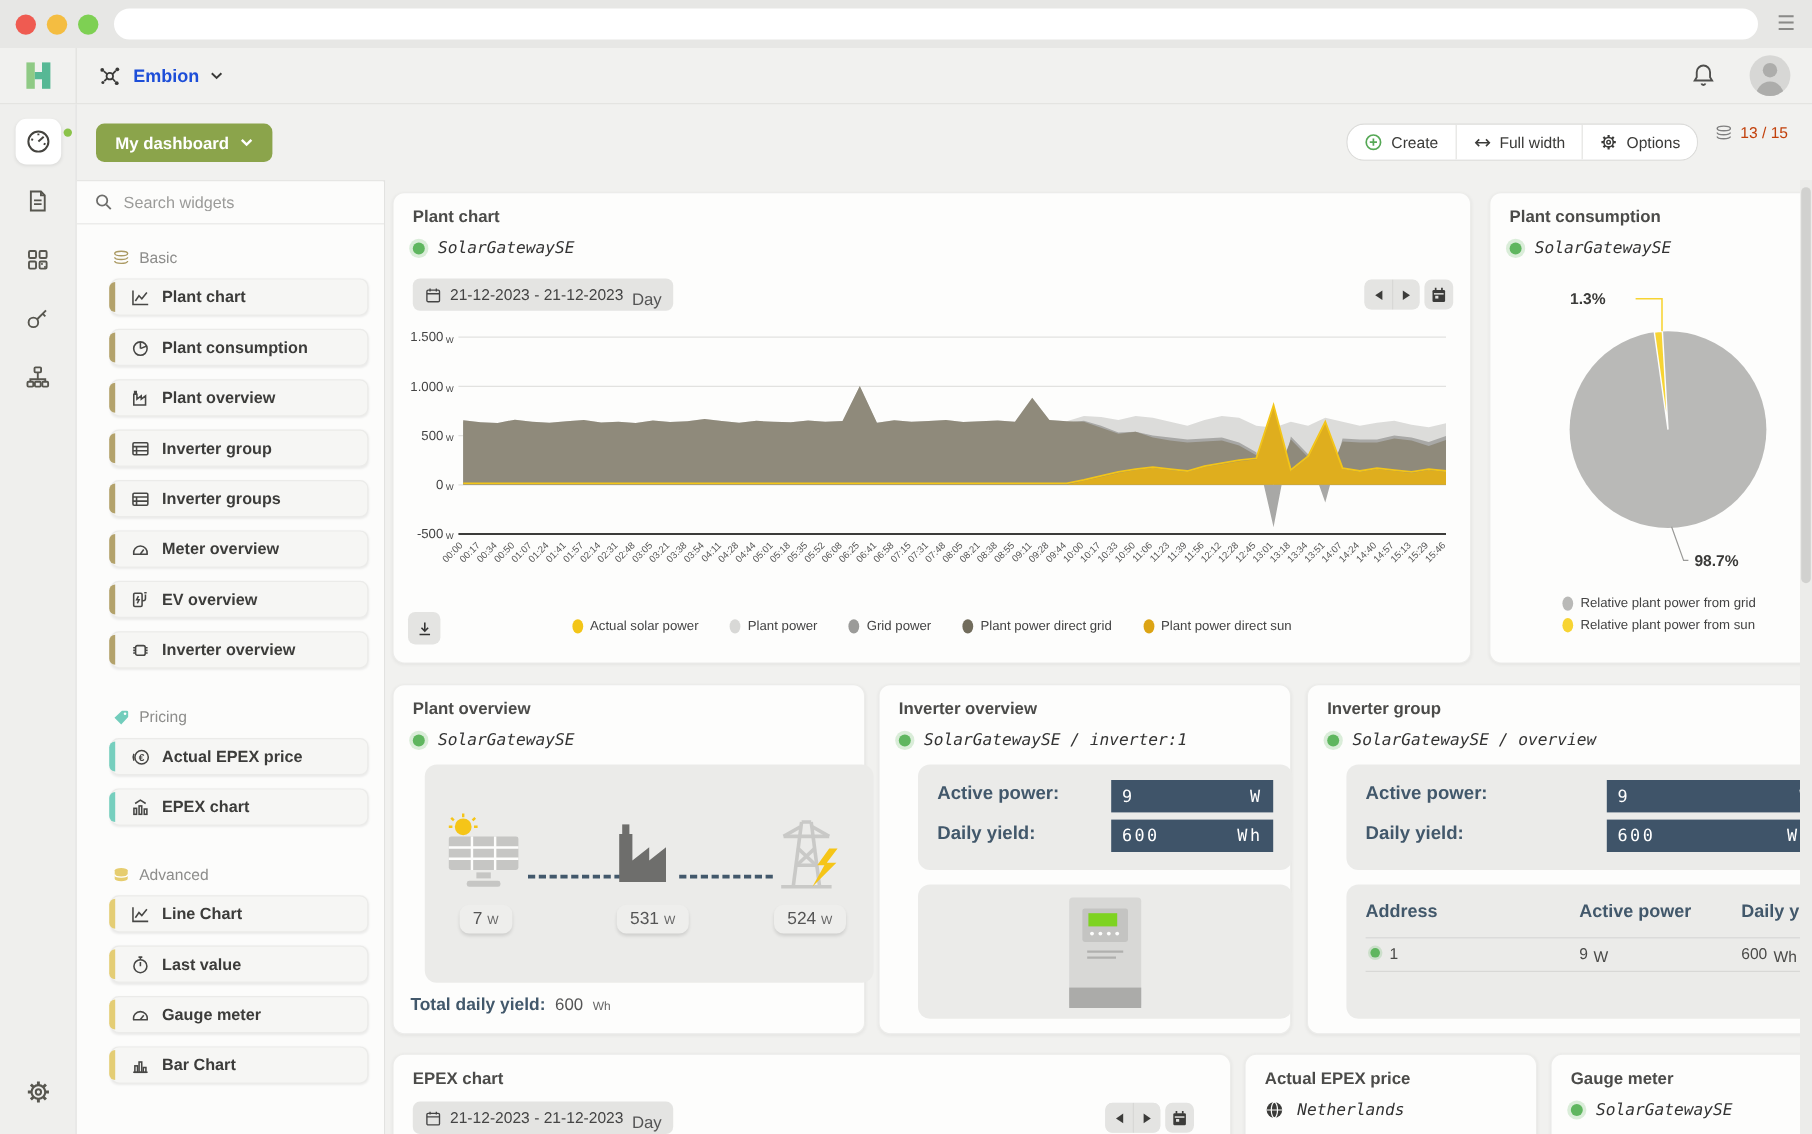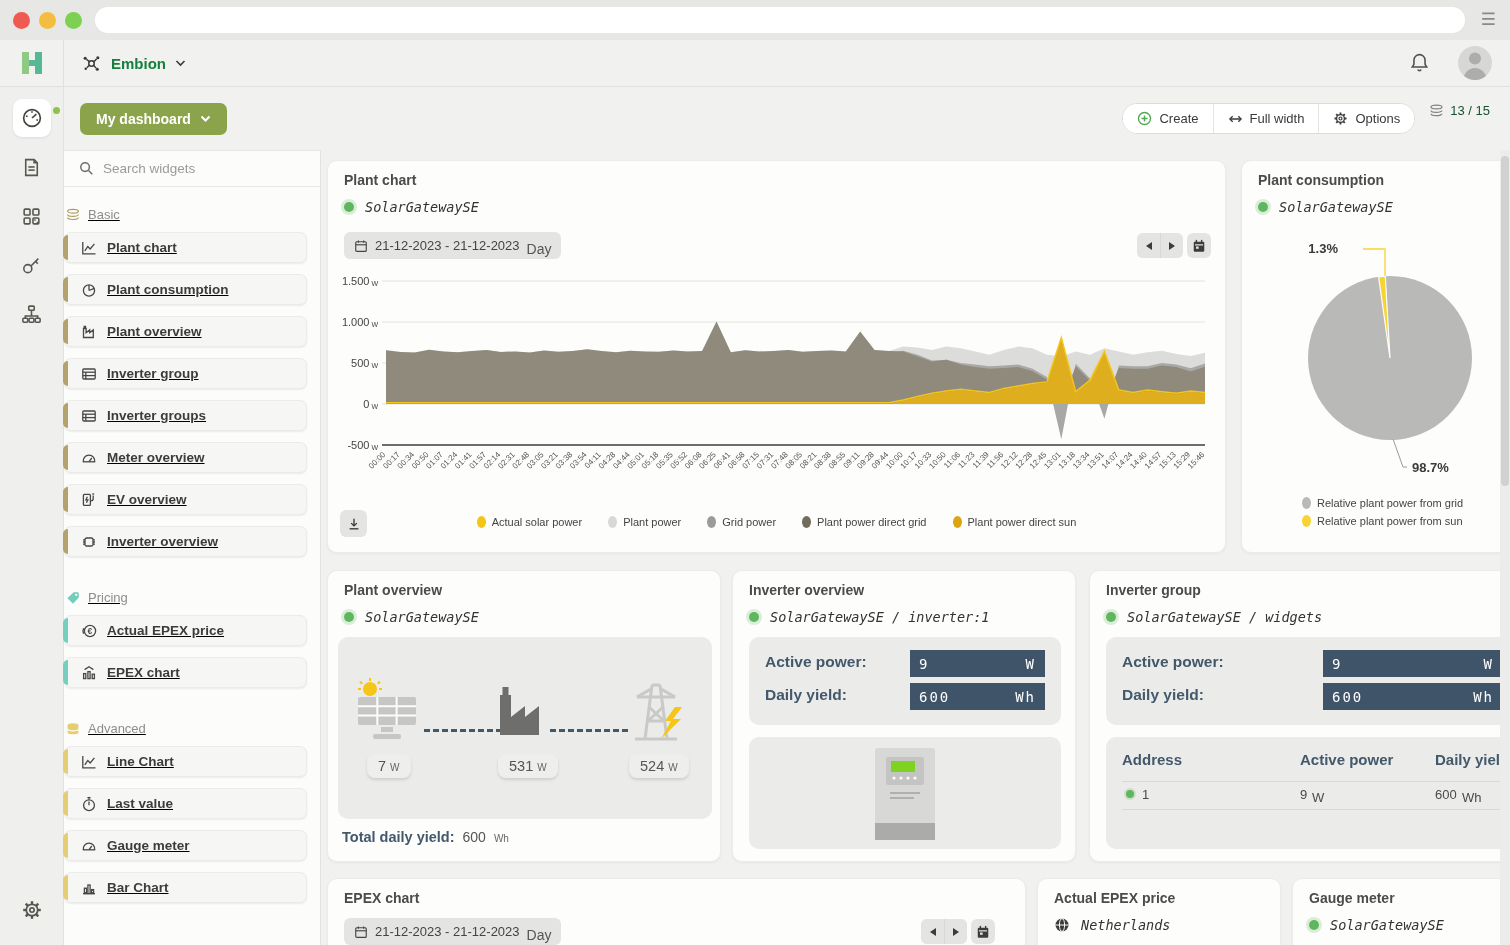--- a/index.html
+++ b/index.html
@@ -12,50 +12,50 @@
   .dot { width:17px; height:17px; border-radius:50%; }
   .dot.red{background:#ef5b51;} .dot.yellow{background:#f4bd41;} .dot.green{background:#7ed053;}
   .urlbar { position:absolute; left:95px; right:45px; top:7px; height:26px; background:#ffffff;
     border-radius:14px; border:none; outline:none; padding:0 14px; font-size:13px; color:#333; }
   .chrome-menu { position:absolute; right:14px; top:9px; color:#8a8a88; font-size:17px; cursor:default; }
 
   
   .app-header { height:47px; display:flex; align-items:stretch; background:#f1f1ef; border-bottom:1px solid #e0e0de; }
   .logo-cell { width:64px; display:flex; align-items:center; justify-content:center; border-right:1px solid #e0e0de; }
   .brand { display:flex; align-items:center; gap:9px; padding-left:17px; }
-  .brand-name { font-size:15px; font-weight:700; color:#15803d; }
+  .brand-name { font-size:15px; font-weight:700; color:#1d4ed8; }
   .hdr-right { margin-left:auto; display:flex; align-items:center; gap:28px; padding-right:18px; }
   .avatar { width:34px; height:34px; border-radius:50%; background:#d7d7d5; overflow:hidden; }
 
   
   .app-body { display:flex; height:858px; }
   .rail { width:64px; background:#efefed; border-right:1px solid #e2e2e0; display:flex; flex-direction:column; align-items:center; padding-top:12px; }
   .rail-item { width:38px; height:38px; display:flex; align-items:center; justify-content:center; margin-bottom:11px; position:relative; color:#57564f; }
   .rail-item.active { background:#ffffff; border-radius:9px; box-shadow:0 1px 3px rgba(0,0,0,.08); }
   .rail-item.active .active-dot { position:absolute; right:-9px; top:8px; width:7px; height:7px; border-radius:50%; background:#8bc34a; }
   .rail-bottom { margin-top:auto; margin-bottom:16px; }
 
   .right-col { flex:1; display:flex; flex-direction:column; }
   .toolbar { height:63px; display:flex; align-items:center; background:#f1f1ef; position:relative; }
   .dash-btn { margin-left:16px; height:32px; padding:0 16px; background:#8ba44b; color:#fff; font-weight:700;
     font-size:14px; border:none; border-radius:7px; display:flex; align-items:center; gap:9px; cursor:pointer; }
   .toolbar-right { margin-left:auto; display:flex; align-items:flex-start; gap:14px; margin-right:20px; }
   .btn-group { display:flex; background:#fff; border:1px solid #dcdcda; border-radius:15px; overflow:hidden; }
   .tb-btn { height:29px; padding:0 14px; display:flex; align-items:center; gap:7px; font-size:13px; color:#3a3a38;
     background:#fff; border:none; border-left:1px solid #e4e4e2; cursor:pointer; }
   .tb-btn:first-child { border-left:none; }
-  .counter { display:flex; align-items:center; gap:6px; font-size:13px; color:#14532d; }
+  .counter { display:flex; align-items:center; gap:6px; font-size:13px; color:#c2410c; }
 
   .content { flex:1; display:flex; }
   
   .sidebar { width:257px; background:#fcfcfb; border-right:1px solid #e2e2e0; border-top:1px solid #e6e6e4; }
   .search-row { height:36px; display:flex; align-items:center; gap:9px; padding:0 15px; border-bottom:1px solid #e8e8e6; }
   .search-input { border:none; outline:none; background:transparent; font-size:13.5px; color:#444; width:150px; }
   .search-input::placeholder { color:#9b9b99; }
-  .sb-sections { padding:10px 13px 10px 0;text-decoration:underline; }
+  .sb-sections { padding:10px 13px 10px 28px; }
   .sb-header { display:flex; align-items:center; gap:8px; color:#8d8d8b; font-size:13px; margin:10px 0 10px 2px; }
   .sb-item { position:relative; height:31px; background:#f6f6f4; border:1px solid #ebebe9; border-radius:7px;
     box-shadow:0 1px 2px rgba(0,0,0,.07); display:flex; align-items:center; padding-left:16px; gap:10px;
     margin-bottom:11px; cursor:pointer; }
   .sb-item .accent { position:absolute; left:-2px; top:2px; bottom:2px; width:5px; border-radius:5px 0 0 5px; }
   .sb-item .lbl { font-size:13.5px; font-weight:700; color:#3c3c3a; }
   .sb-item .ico { display:flex; color:#474745; }
   .sb-gap { height:12px; }
 
   
@@ -75,21 +75,21 @@
   .nav-btn:first-child{border-left:none;}
   .nav-cal { width:24px; height:25px; background:#e4e4e2; border:none; border-radius:6px; display:flex;
     align-items:center; justify-content:center; cursor:pointer; color:#3c3c3a; }
   .dl-btn { position:absolute; left:12px; top:349px; width:27px; height:27px; background:#e4e4e2; border:none;
     border-radius:6px; display:flex; align-items:center; justify-content:center; color:#333; cursor:pointer; }
   .legend-row { position:absolute; left:0; right:0; display:flex; justify-content:center; gap:26px; }
   .legend-item { display:flex; align-items:center; gap:6px; font-size:11px; color:#444; }
   .legend-dot { width:9px; height:12px; border-radius:50%; }
   .pie-legend { flex-direction:column; gap:6px; align-items:flex-start; left:60px !important; right:auto; }
 
-  .panel { position:absolute; background:#ebebe9; border-radius:10px; }
+  .panel { position:absolute; background:#ebebe9; border-radius:10px;margin-left:16px; }
   .stat-label { font-size:15.5px; font-weight:700; color:#42586b; }
   .vbar { position:absolute; height:27px; background:#3f5469; color:#fff; display:flex; align-items:center;
     justify-content:space-between; padding:0 9px; font-family:"DejaVu Sans Mono", monospace; font-size:14px; letter-spacing:2px; }
   .pill { position:absolute; background:#ebebe9; border-radius:8px; box-shadow:0 2px 3px rgba(0,0,0,.12);
     padding:4px 11px; font-size:14.5px; color:#555; background:#eeeeec; }
   .pill .unit, .small-unit { font-size:10px; color:#666; }
   .dash-seg { position:absolute; border-top:3px dashed #42586b; height:0; }
   .th { position:absolute; font-size:15px; font-weight:700; color:#42586b; }
   .td { position:absolute; font-size:13px; color:#4a4a48; }
   .hr { position:absolute; height:1px; background:#d8d8d6; }
@@ -743,21 +743,21 @@
                 </g>
               <rect x="1" y="76" width="60" height="17" fill="#ababa9"></rect>
             </svg>
           </div>
         </div>
 
         <div class="card" style="left:768px;top:420px;width:445px;height:292px;">
           <div class="card-title">Inverter group</div>
           <div class="device-row">
             <span class="gdot"></span>
-            <span class="device">SolarGatewaySE / widgets</span>
+            <span class="device">SolarGatewaySE / overview</span>
           </div>
           <div class="panel" style="left:16px;top:66px;width:413px;height:88px;">
             <div class="stat-label" style="position:absolute;left:16px;top:16px;">Active power:</div>
             <div class="vbar" style="left:217px;top:13px;width:180px;">
               <span>9</span>
               <span>W</span>
             </div>
             <div class="stat-label" style="position:absolute;left:16px;top:49px;">Daily yield:</div>
             <div class="vbar" style="left:217px;top:46px;width:180px;">
               <span>600</span>

